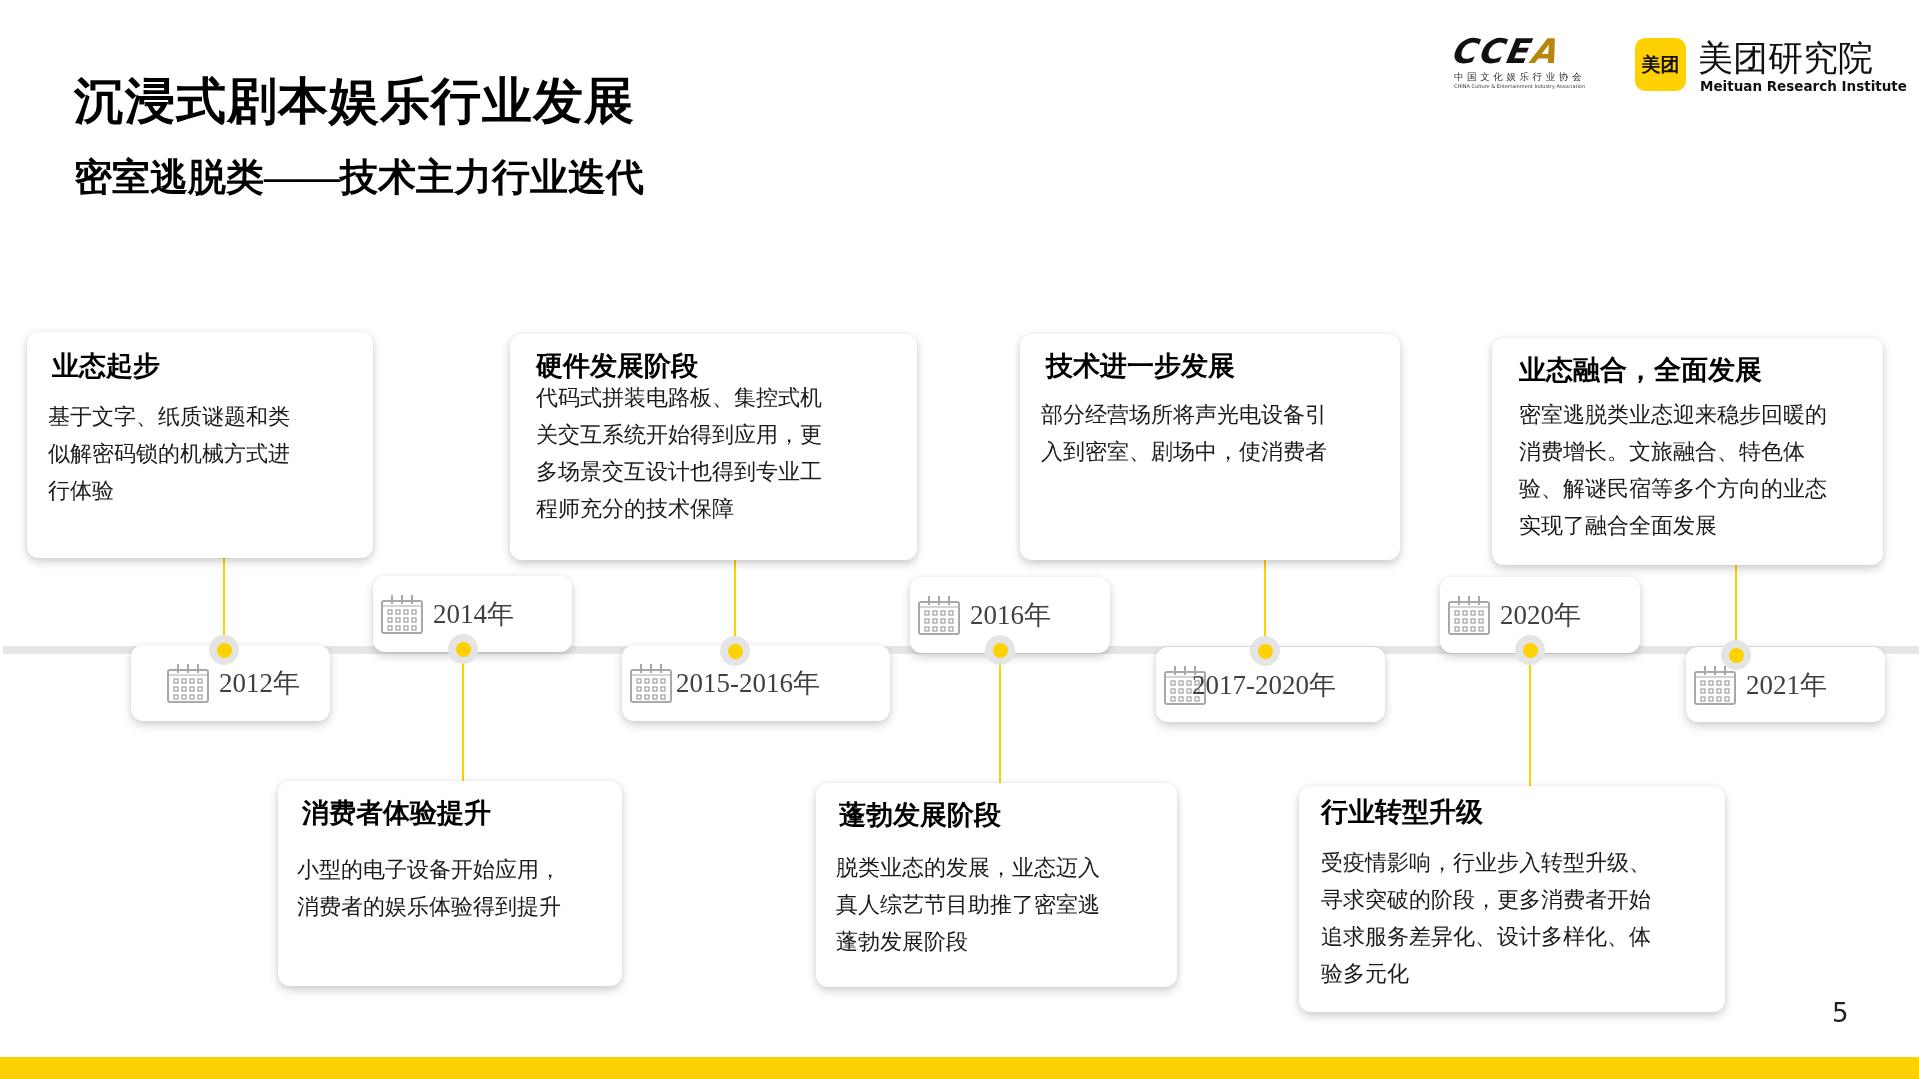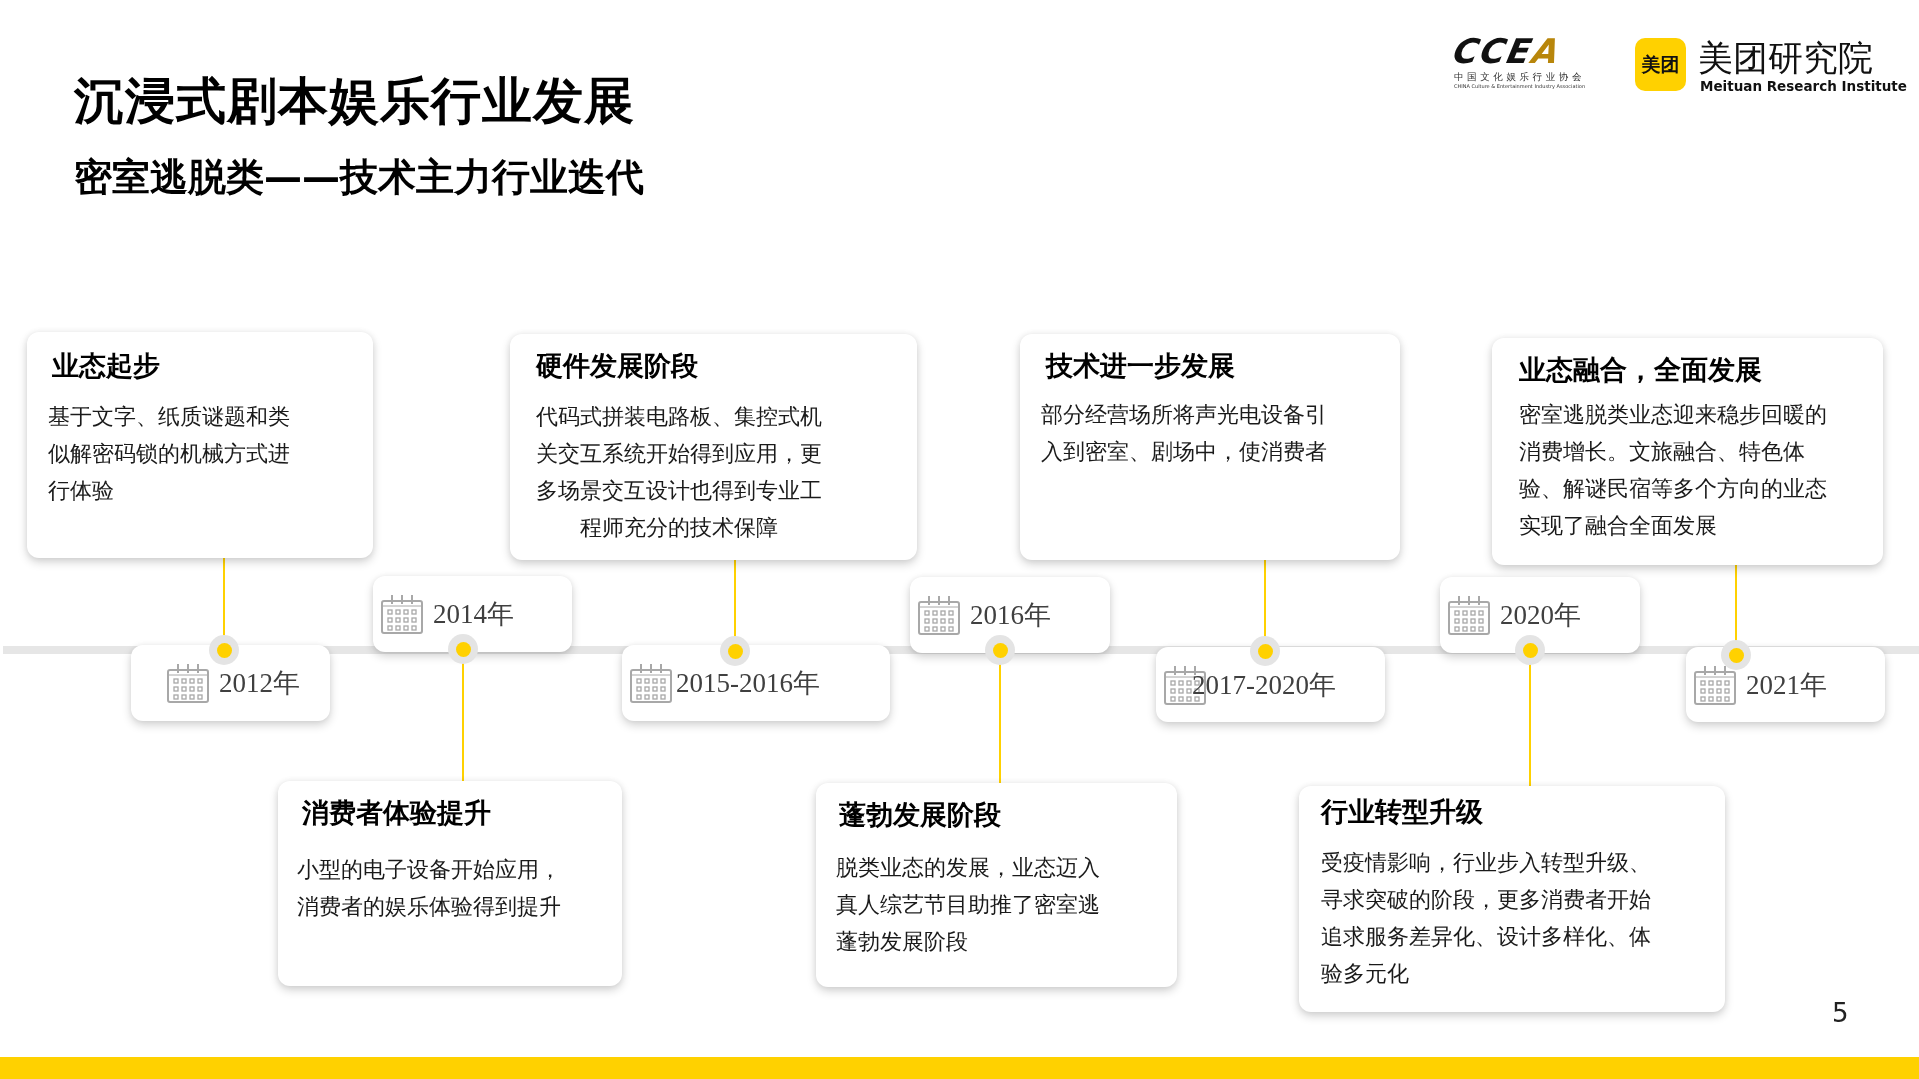--- a/index.html
+++ b/index.html
@@ -1,20 +1,20 @@
 <!DOCTYPE html>
 <html><head>
 <meta charset="utf-8">
 <style>
   * { margin:0; padding:0; box-sizing:border-box; }
   html, body { width:1919px; height:1079px; overflow:hidden; background:#ffffff; }
   body { position:relative; font-family:"DejaVu Sans", "Liberation Sans", sans-serif; color:#111; }
 
   .title { position:absolute; left:74px; top:68px; font-size:50px; font-weight:bold; color:#000; letter-spacing:1px; white-space:nowrap; }
-  .subtitle { position:absolute; left:74px; top:152px; font-size:38px; font-weight:bold; color:#000; white-space:nowrap; }
+  .subtitle { position:absolute; left:74px; top:152px; font-size:38px; font-weight:bold; color:#000; white-space:nowrap;font-family:Liberation Serif, serif; }
 
   
   .ccea { position:absolute; left:1454px; top:34px; width:135px; height:64px; }
   .ccea-mark { font-family:"DejaVu Sans", sans-serif; font-style:italic; font-weight:bold; font-size:34px; letter-spacing:2px; color:#111; line-height:34px; transform:skewX(-12deg); display:block; }
   .ccea-mark .accent { color:#b8860b; }
   .ccea-cn { font-size:9.5px; letter-spacing:3.6px; color:#333; line-height:12px; margin-top:3px; display:block; white-space:nowrap; }
   .ccea-en { font-size:5px; color:#333; line-height:7px; display:block; white-space:nowrap; }
 
   .mt-square { position:absolute; left:1635px; top:38px; width:51px; height:53px; background:#FFD100; border-radius:10px; display:flex; align-items:center; justify-content:center; font-size:19px; font-weight:bold; color:#111; }
   .mt-cn { position:absolute; left:1698px; top:38px; font-size:35px; color:#111; letter-spacing:0px; white-space:nowrap; line-height:40px; }
@@ -69,21 +69,21 @@
   <div class="card-title" style="left:25px; top:16px;">业态起步</div>
   <div class="card-body" style="left:21px; top:66px;">
     <span>基于文字、纸质谜题和类</span>
     <span>似解密码锁的机械方式进</span>
     <span>行体验</span>
   </div>
 </div>
 
 <div class="card" style="left:510px; top:334px; width:407px; height:226px;">
   <div class="card-title" style="left:26px; top:14px;">硬件发展阶段</div>
-  <div class="card-body" style="left:26px; top:64px;text-align:center;">
+  <div class="card-body" style="left:26px; top:45px;">
     <span>代码式拼装电路板、集控式机</span>
     <span>关交互系统开始得到应用，更</span>
     <span>多场景交互设计也得到专业工</span>
     <span>程师充分的技术保障</span>
   </div>
 </div>
 
 <div class="card" style="left:1020px; top:334px; width:380px; height:226px;font-family:Liberation Serif, serif;">
   <div class="card-title" style="left:26px; top:14px;">技术进一步发展</div>
   <div class="card-body" style="left:21px; top:62px;">

